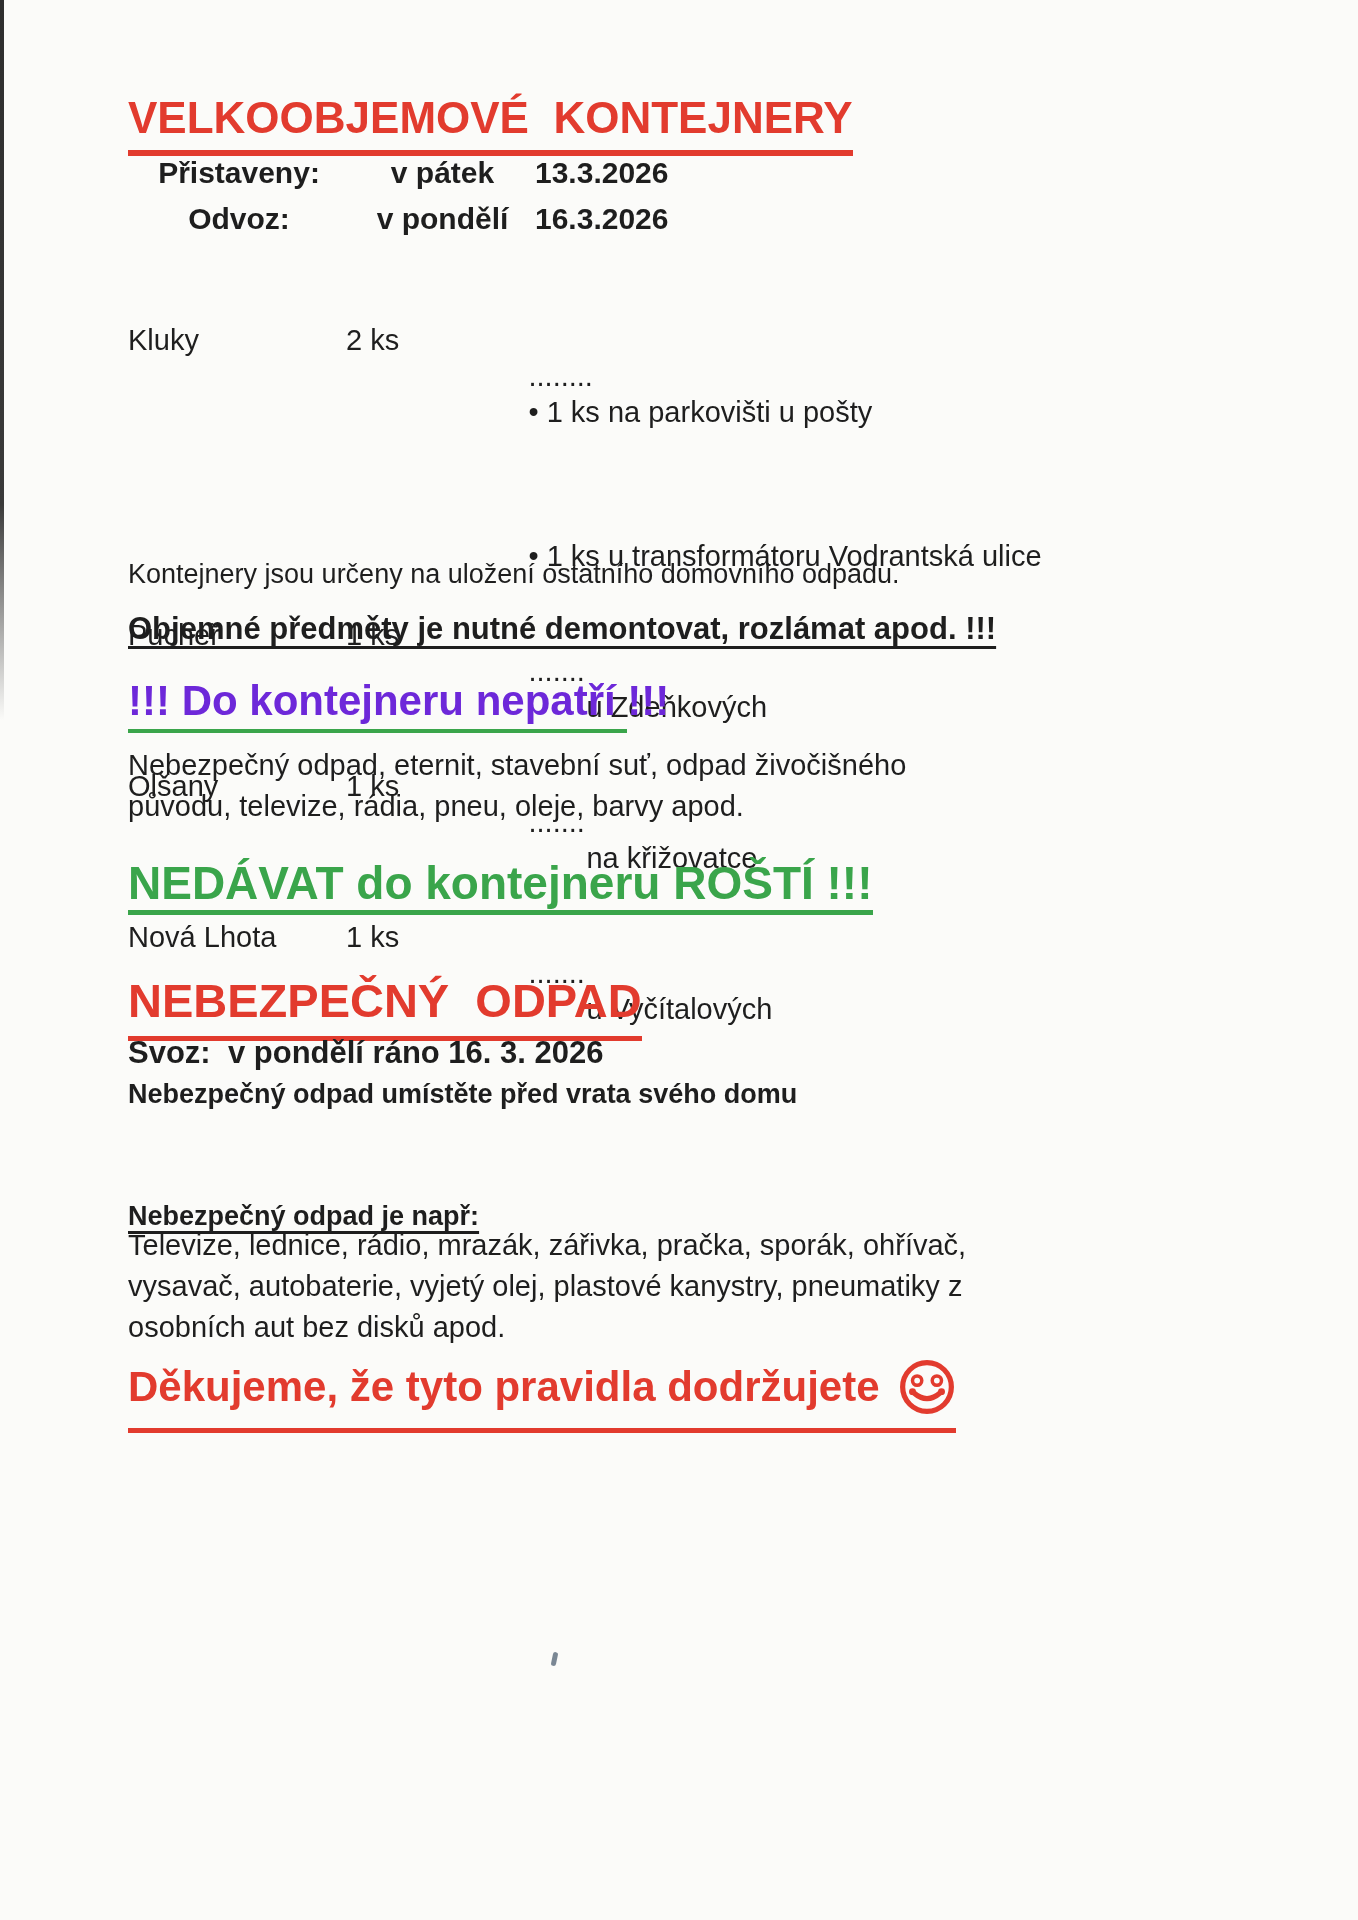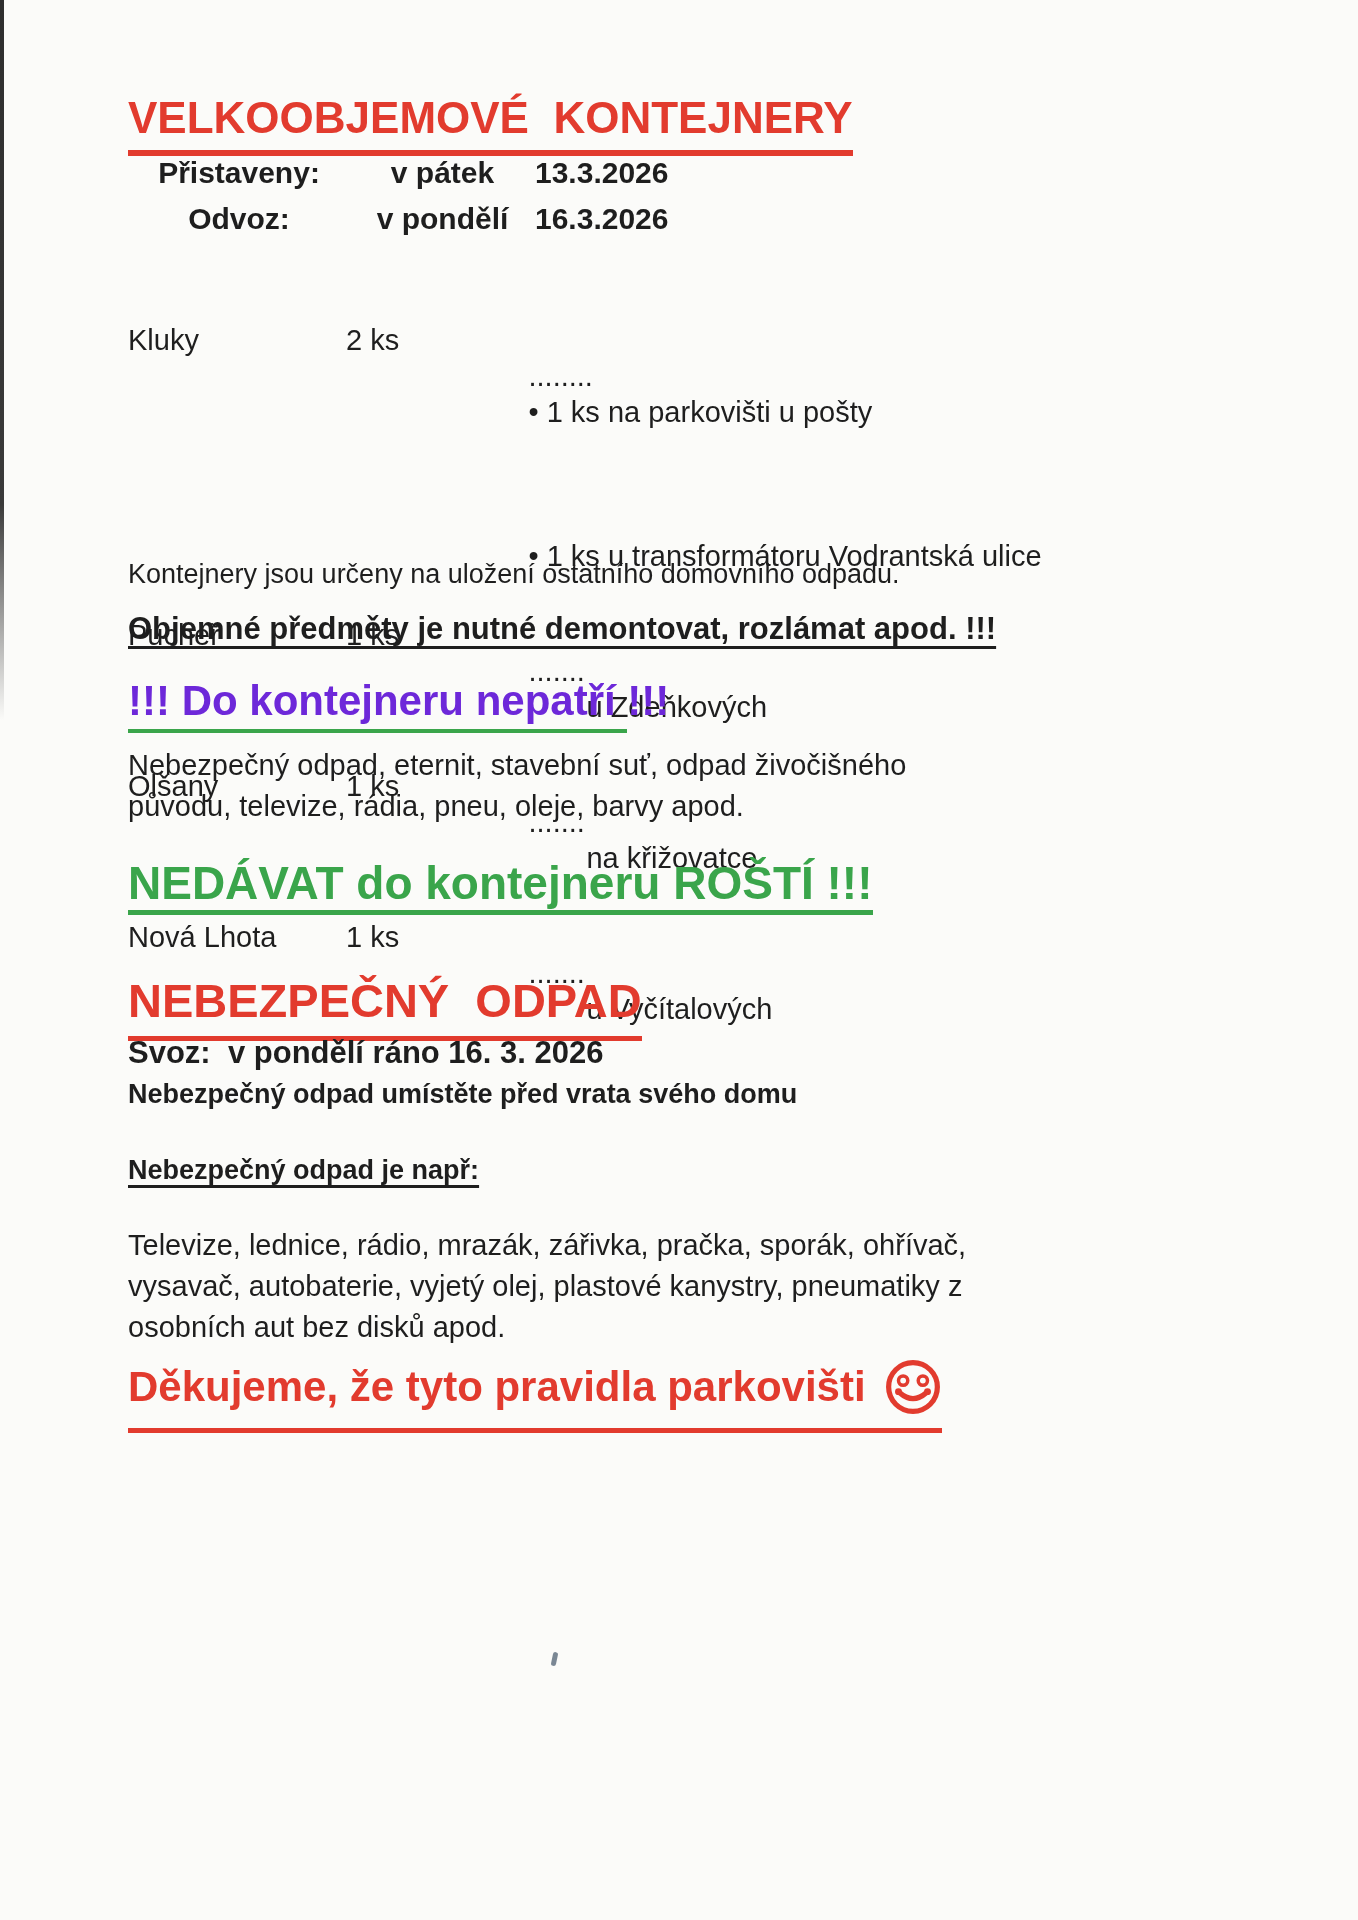--- a/index.html
+++ b/index.html
@@ -62,21 +62,21 @@
   }
 
   .section2-title{
     top:942px;color:#e23b2e;font-size:47px;font-weight:bold;
     border-bottom:5px solid #e23b2e;padding-bottom:8px;display:inline-block;
     white-space:pre;
   }
   .svoz{top:1004px;font-size:31px;font-weight:bold;white-space:pre;}
   .instruction{top:1052px;font-size:27px;font-weight:bold;}
   .examples-h{
-    top:1128px;font-size:27px;font-weight:bold;
+    top:1174px;font-size:27px;font-weight:bold;
     text-decoration:underline;text-decoration-thickness:3px;text-underline-offset:6px;
   }
   .para2{top:1196px;width:880px;}
 
   .thanks{
     top:1358px;color:#e23b2e;font-size:42px;font-weight:bold;
     display:inline-flex;align-items:center;gap:18px;
     border-bottom:5px solid #e23b2e;padding-bottom:12px;
   }
   .smiley{width:58px;height:58px;flex:0 0 auto;}
@@ -156,21 +156,21 @@
 
   <p class="blk instruction">Nebezpečný odpad umístěte před vrata svého domu</p>
 
   <p class="blk examples-h">Nebezpečný odpad je např:</p>
 
   <p class="blk para para2">Televize, lednice, rádio, mrazák, zářivka, pračka, sporák, ohřívač, vysavač, autobaterie, vyjetý olej, plastové kanystry, pneumatiky z osobních aut bez disků apod.</p>
 
   <div class="scan-mark"></div>
 
   <div class="blk thanks">
-    <span>Děkujeme, že tyto pravidla parkovišti</span>
+    <span>Děkujeme, že tyto pravidla dodržujete</span>
     <svg class="smiley" viewBox="0 0 100 100" aria-hidden="true">
       <circle cx="50" cy="50" r="42" fill="none" stroke="#e23b2e" stroke-width="9"></circle>
       <circle cx="33" cy="39" r="8" fill="none" stroke="#e23b2e" stroke-width="6"></circle>
       <circle cx="67" cy="39" r="8" fill="none" stroke="#e23b2e" stroke-width="6"></circle>
       <path d="M27 60 Q50 80 73 60" fill="none" stroke="#e23b2e" stroke-width="9" stroke-linecap="round"></path>
       <circle cx="25" cy="58" r="6" fill="#e23b2e"></circle>
       <circle cx="75" cy="58" r="6" fill="#e23b2e"></circle>
     </svg>
   </div>
 </div>

